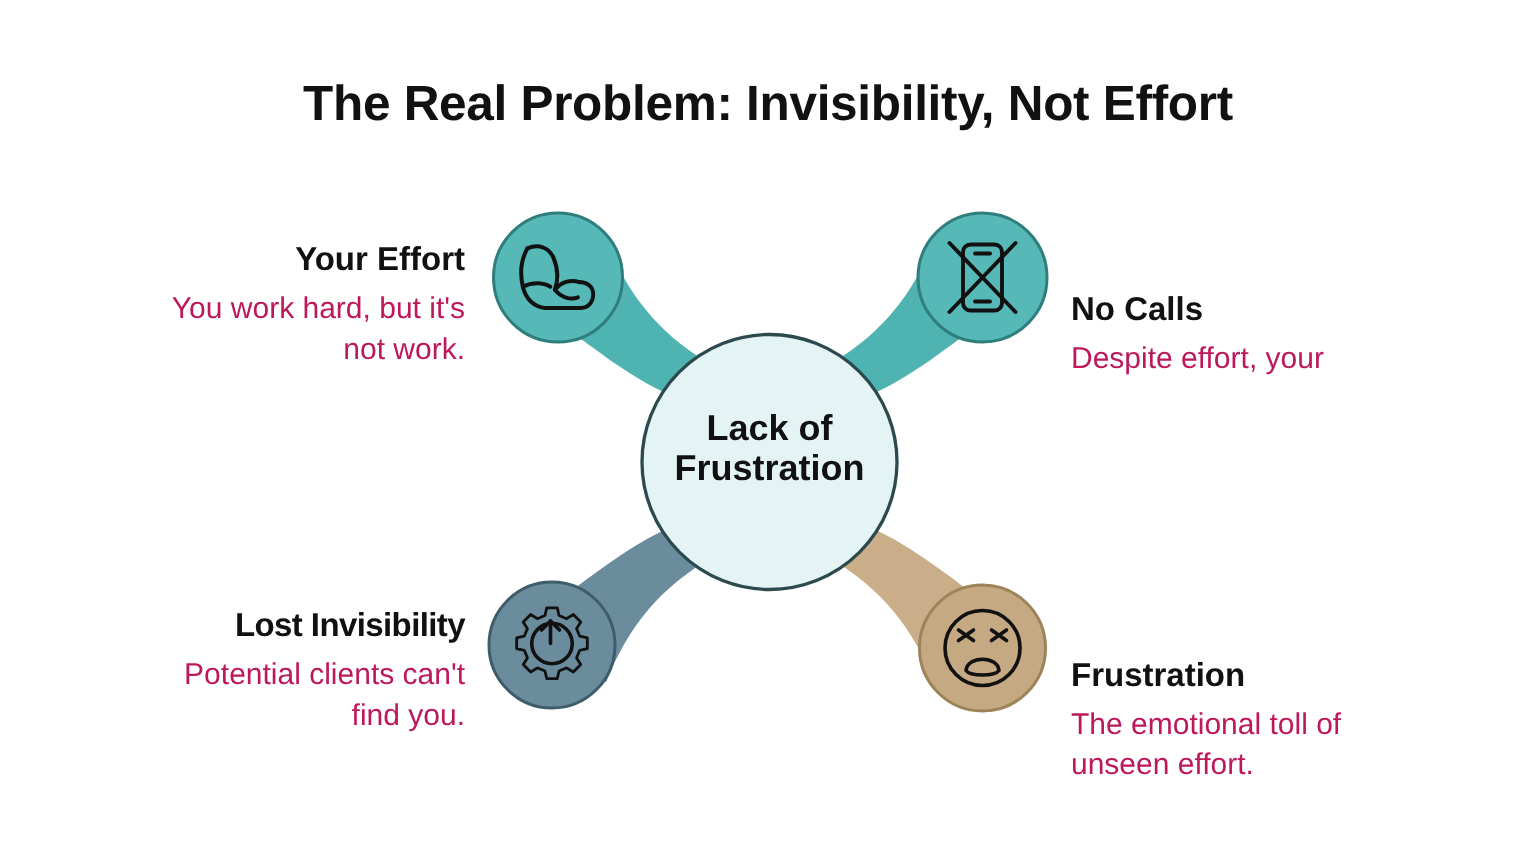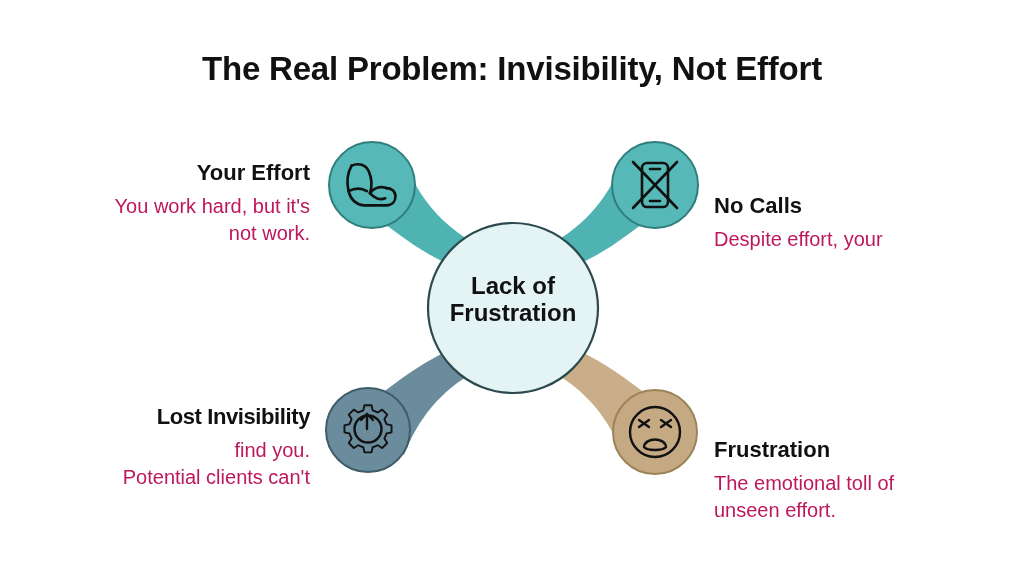--- a/index.html
+++ b/index.html
@@ -174,22 +174,22 @@
   <div class="caption left-align cap-tr">
     <div class="cap-title">No Calls</div>
     <div class="cap-desc">
       <div>Despite effort, your</div>
     </div>
   </div>
 
   <div class="caption right-align cap-bl">
     <div class="cap-title">Lost Invisibility</div>
     <div class="cap-desc">
+      <div>Potential clients can't</div>
       <div>find you.</div>
-      <div>Potential clients can't</div>
     </div>
   </div>
 
   <div class="caption left-align cap-br">
     <div class="cap-title">Frustration</div>
     <div class="cap-desc">
       <div>The emotional toll of</div>
       <div>unseen effort.</div>
     </div>
   </div>

